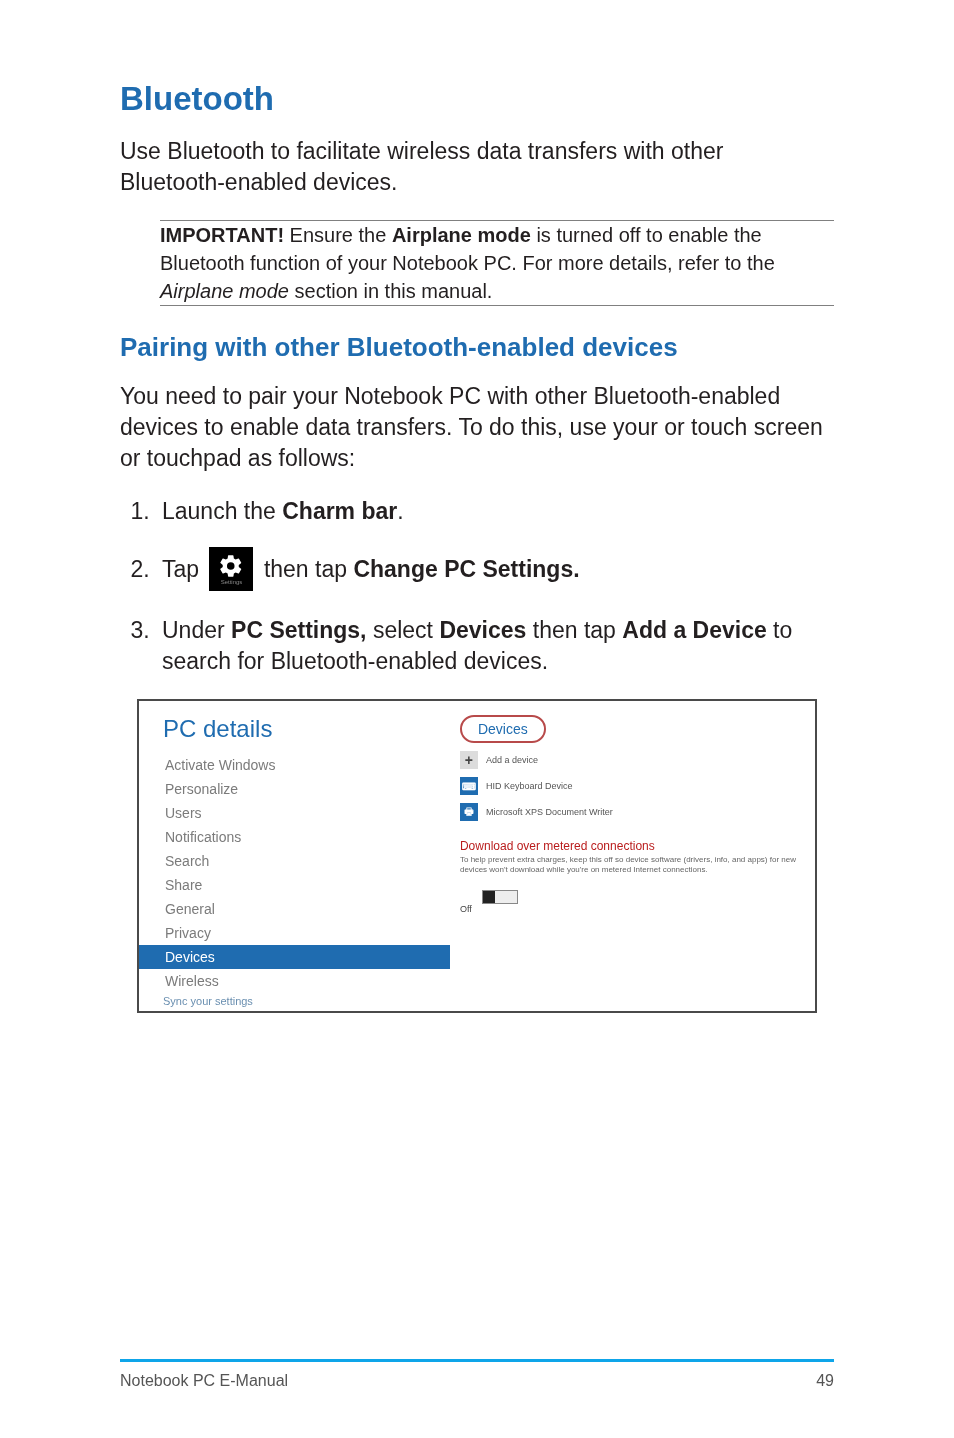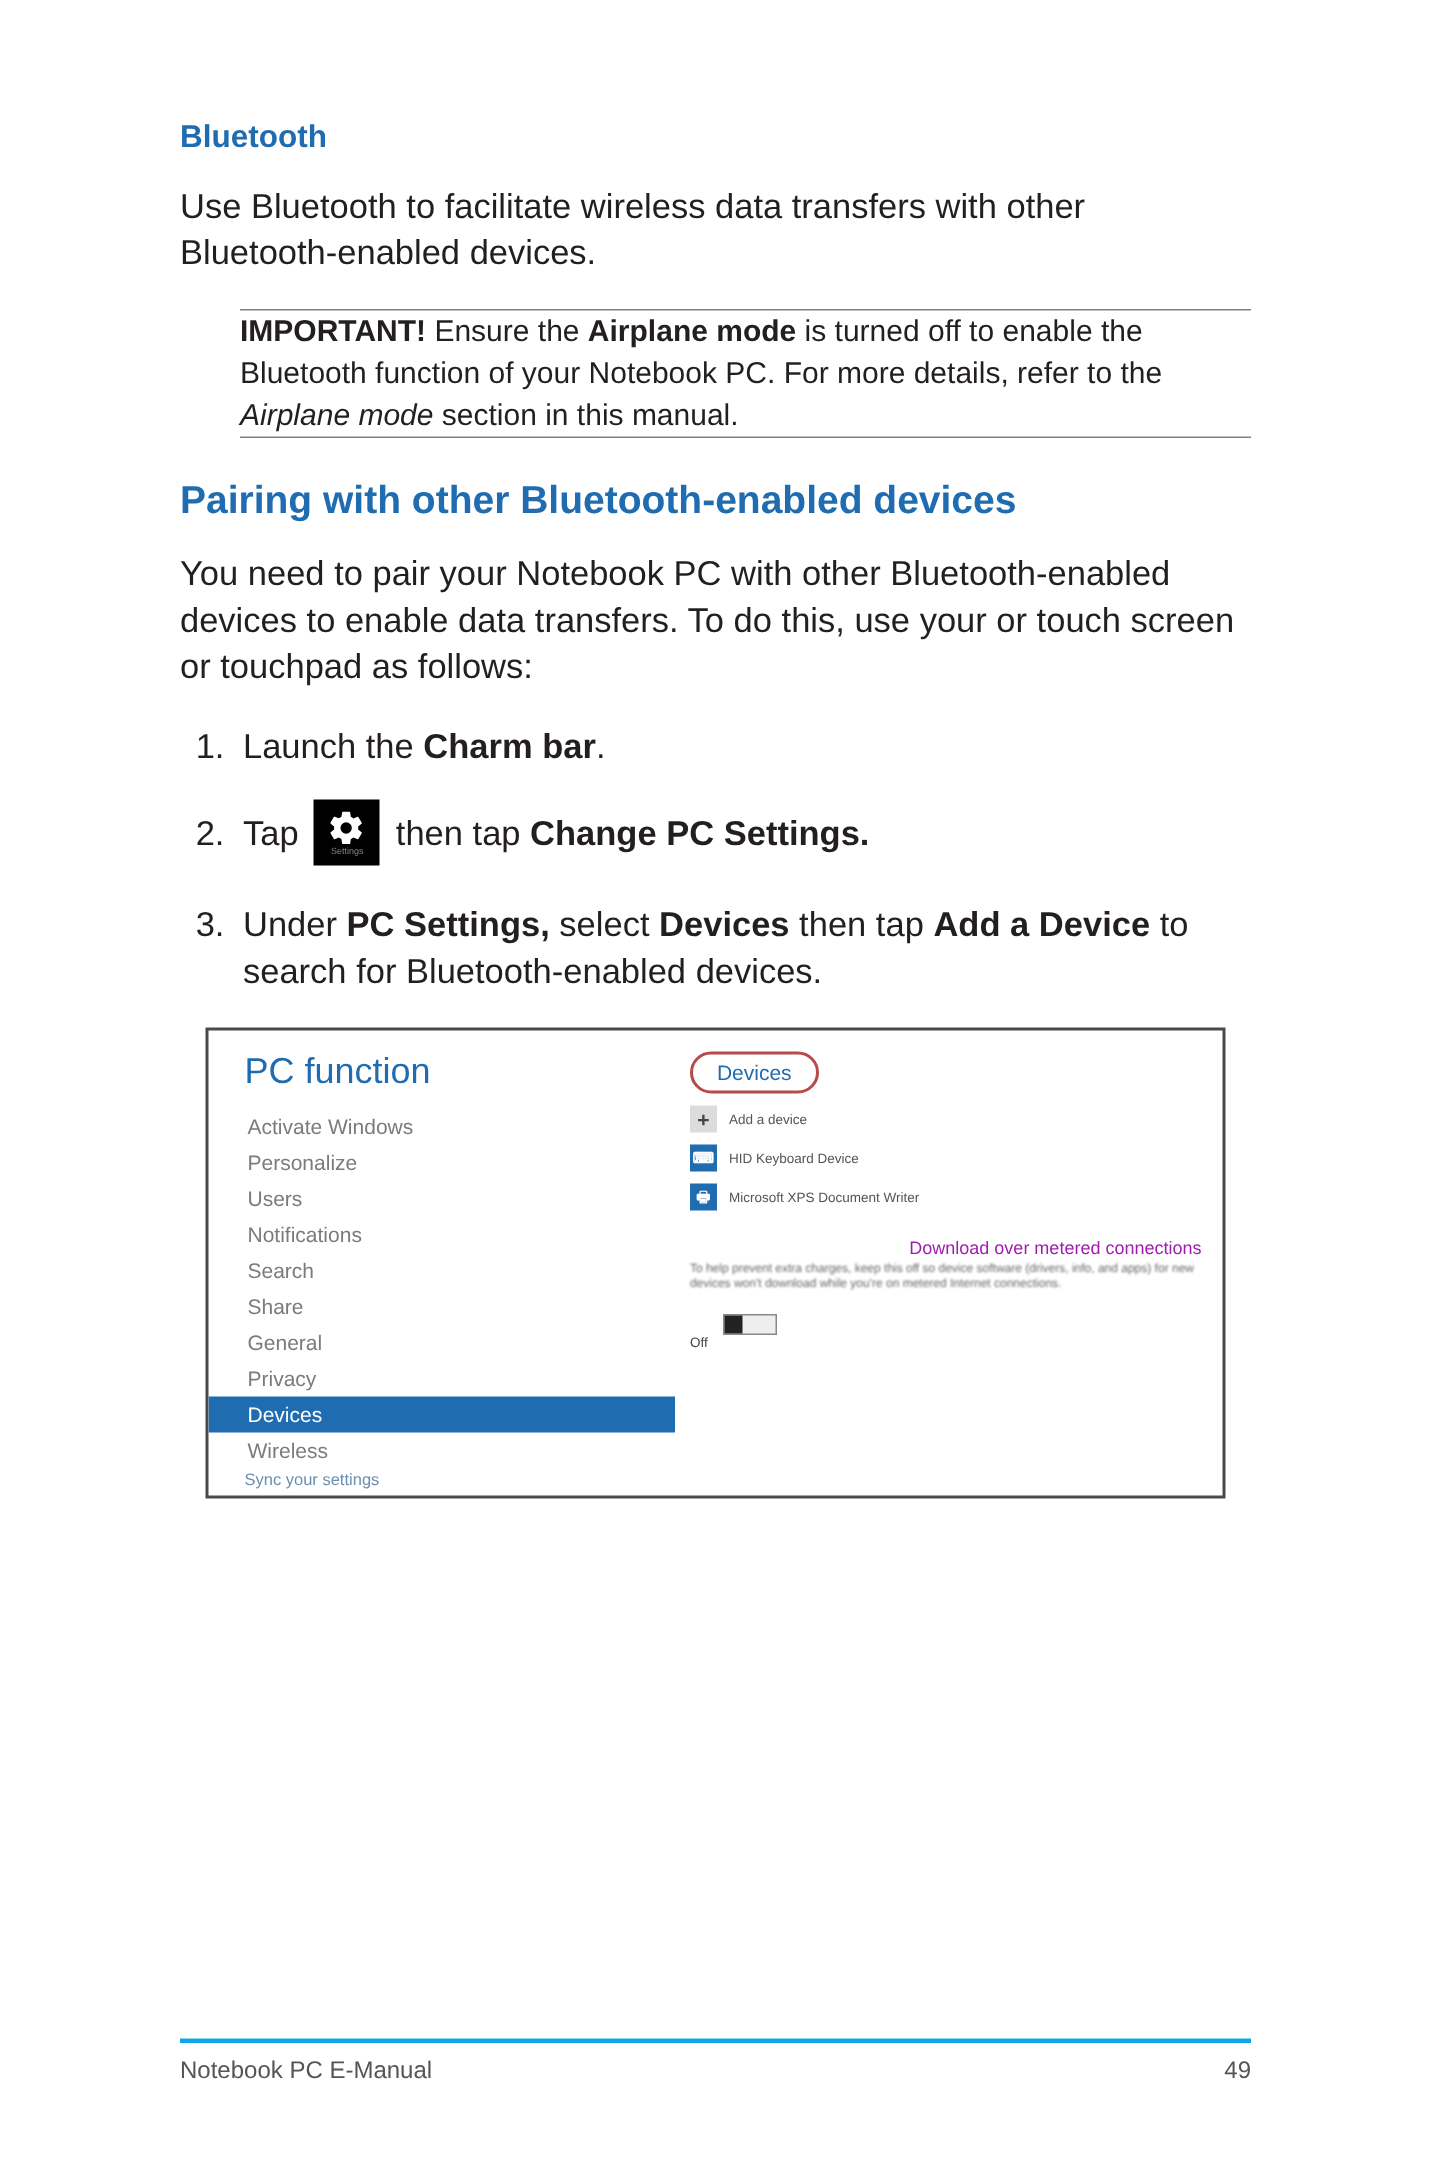--- a/index.html
+++ b/index.html
@@ -10,21 +10,21 @@
     background: #fff;
     font-family: "Segoe UI", "Myriad Pro", Arial, sans-serif;
     color: #231f20;
     position: relative;
   }
   .page {
     padding: 80px 120px 0 120px;
   }
   h2.main-heading {
     color: #1f6cb0;
-    font-size: 21px;
+    font-size: 33px;
     font-weight: 700;
     margin: 0 0 18px 0;
   }
   h3.sub-heading {
     color: #1f6cb0;
     font-size: 26px;
     font-weight: 700;
     margin: 24px 0 18px 0;
   }
   p.body {
@@ -135,21 +135,21 @@
   .device-row .db {
     width: 18px; height: 18px;
     background: #dcdcdc;
     color: #444;
     display: flex; align-items: center; justify-content: center;
     font-size: 14px; font-weight: 700;
   }
   .device-row .db.blue { background: #1f6cb0; color: #fff; font-size: 10px; }
   .device-row .lbl { font-size: 9px; color: #555; }
   .dl-head {
-    color: #a21caf; font-size: 12px; margin-top: 18px; filter: blur(0.4px); text-align: right;
+    color: #b91c1c; font-size: 12px; margin-top: 18px; filter: blur(0.4px);
   }
   .dl-text { font-size: 8px; color: #666; filter: blur(0.6px); line-height: 1.2; margin-top: 2px;}
   .toggle-row { display:flex; align-items:center; gap:10px; margin-top:6px; filter: blur(0.4px);}
   .toggle-row .off { font-size: 9px; margin-top: 23px; }
   .toggle {
     width: 36px; height: 14px; border: 1px solid #888; position: relative; background:#eee;
   }
   .toggle::before {
     content:""; position:absolute; left:0; top:0; width:12px; height:12px; background:#222;
   }
@@ -197,21 +197,21 @@
       <span> then tap </span><span class="bold">Change PC Settings.</span>
     </li>
     <li>
       <span>Under </span><span class="bold">PC Settings,</span><span> select </span><span class="bold">Devices</span><span> then tap </span><span class="bold">Add a Device</span><span> to search for Bluetooth-enabled devices.</span>
     </li>
   </ol>
 
   <div class="shot-wrap">
     <div class="shot-body">
       <div class="shot-left">
-        <div class="title">PC function</div>
+        <div class="title">PC details</div>
         <div class="menu-item">Activate Windows</div>
         <div class="menu-item">Personalize</div>
         <div class="menu-item">Users</div>
         <div class="menu-item">Notifications</div>
         <div class="menu-item">Search</div>
         <div class="menu-item">Share</div>
         <div class="menu-item">General</div>
         <div class="menu-item">Privacy</div>
         <div class="menu-item active">Devices</div>
         <div class="menu-item">Wireless</div>

